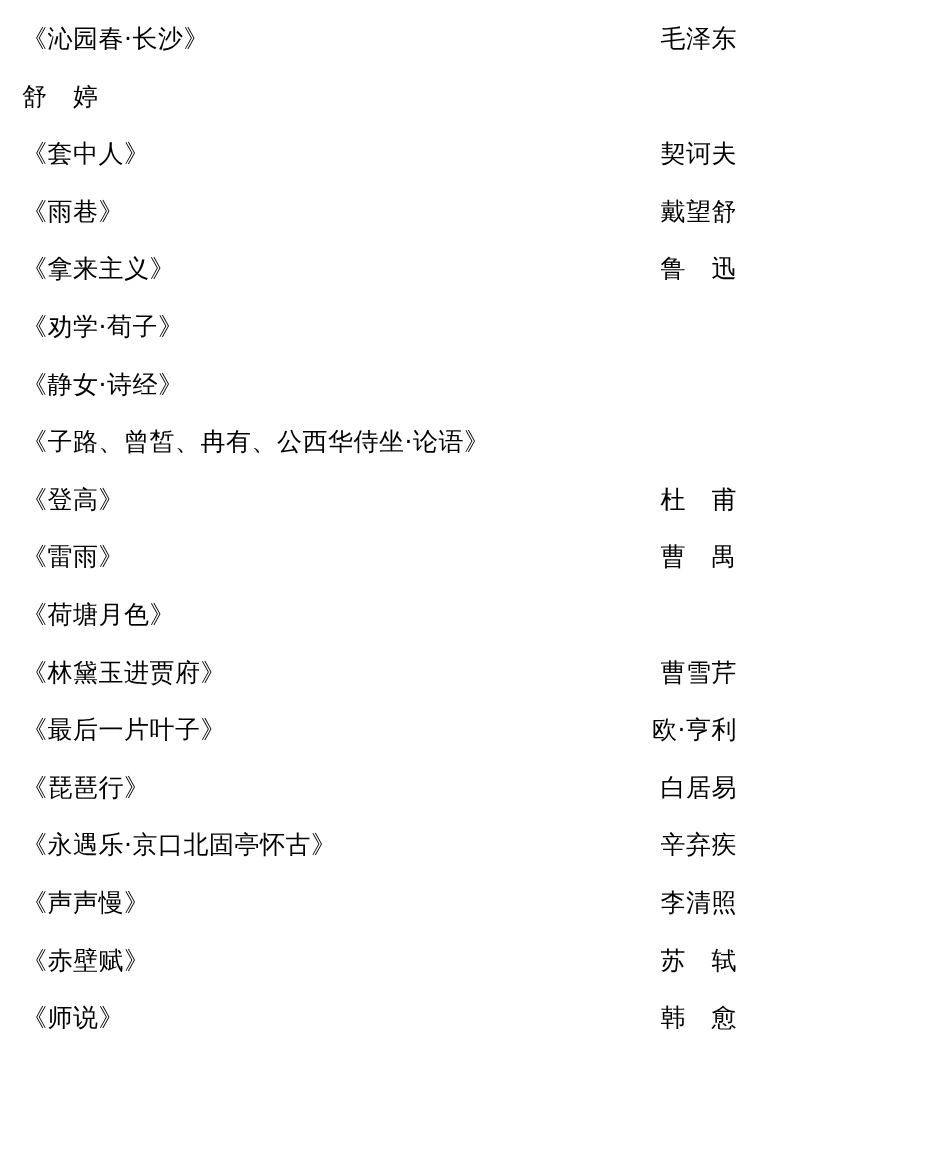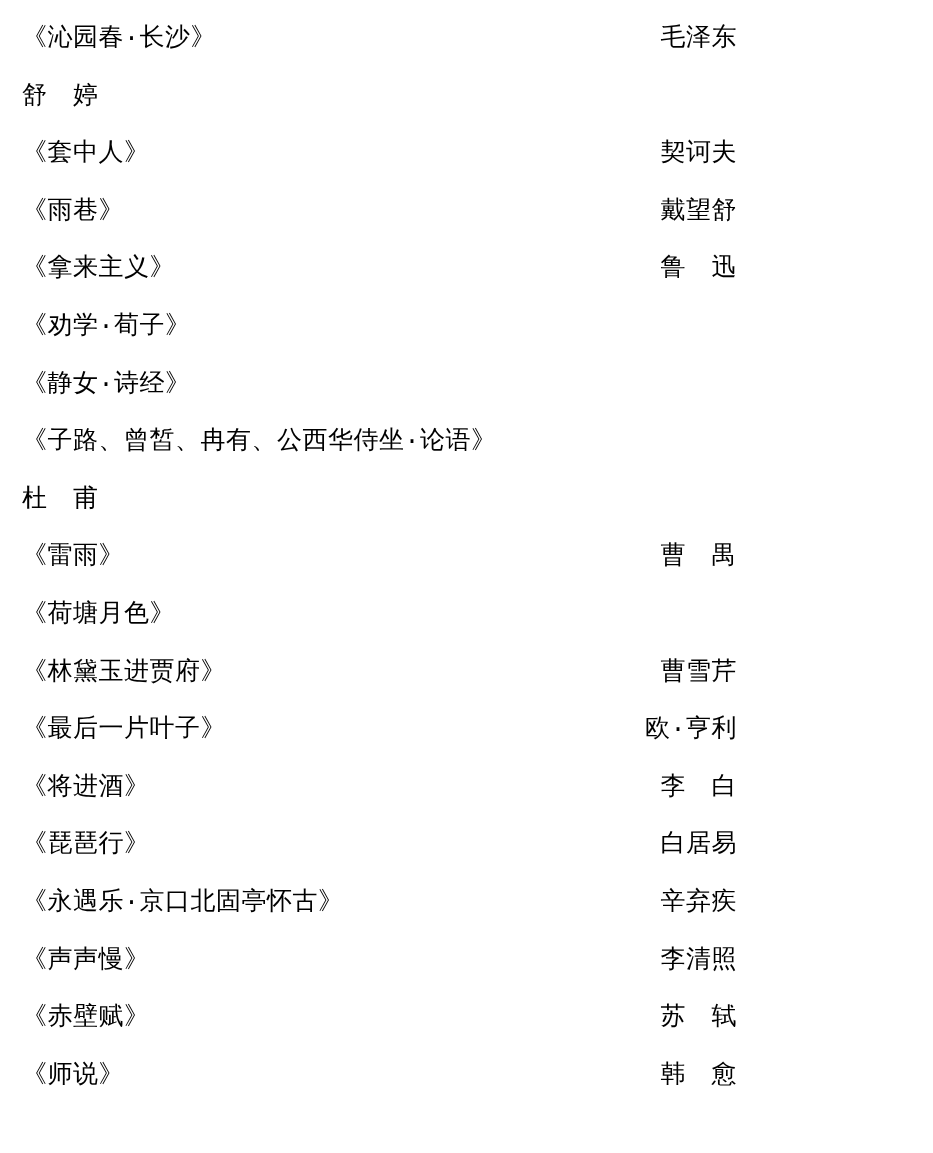--- a/index.html
+++ b/index.html
@@ -12,21 +12,20 @@
     height: 1153px;
     font-family: "DejaVu Sans", "Liberation Sans", sans-serif;
     color: #000000;
     overflow: hidden;
   }
   #doc {
     width: 785px;
     height: 1153px;
     box-sizing: border-box;
     padding: 10px 48px 0 22px;
-    font-family: Liberation Mono, monospace;
   }
   .entry {
     display: flex;
     align-items: baseline;
     justify-content: space-between;
     height: 57.6px;
     line-height: 57.6px;
     white-space: nowrap;
   }
   .title {
@@ -68,40 +67,37 @@
   </div>
   <div class="entry">
     <span class="title">《静女·诗经》</span>
     <span class="author"></span>
   </div>
   <div class="entry">
     <span class="title">《子路、曾皙、冉有、公西华侍坐·论语》</span>
     <span class="author"></span>
   </div>
   <div class="entry">
+    <span class="title">《登高》</span>
     <span class="author">杜　甫</span>
   </div>
   <div class="entry">
     <span class="title">《雷雨》</span>
     <span class="author">曹　禺</span>
   </div>
   <div class="entry">
     <span class="title">《荷塘月色》</span>
   </div>
   <div class="entry">
     <span class="title">《林黛玉进贾府》</span>
     <span class="author">曹雪芹</span>
   </div>
   <div class="entry">
     <span class="title">《最后一片叶子》</span>
     <span class="author">欧·亨利</span>
-  </div>
-  <div class="entry">
-    <span class="title">《将进酒》</span>
-    <span class="author">李　白</span>
   </div>
   <div class="entry">
     <span class="title">《琵琶行》</span>
     <span class="author">白居易</span>
   </div>
   <div class="entry">
     <span class="title">《永遇乐·京口北固亭怀古》</span>
     <span class="author">辛弃疾</span>
   </div>
   <div class="entry">

